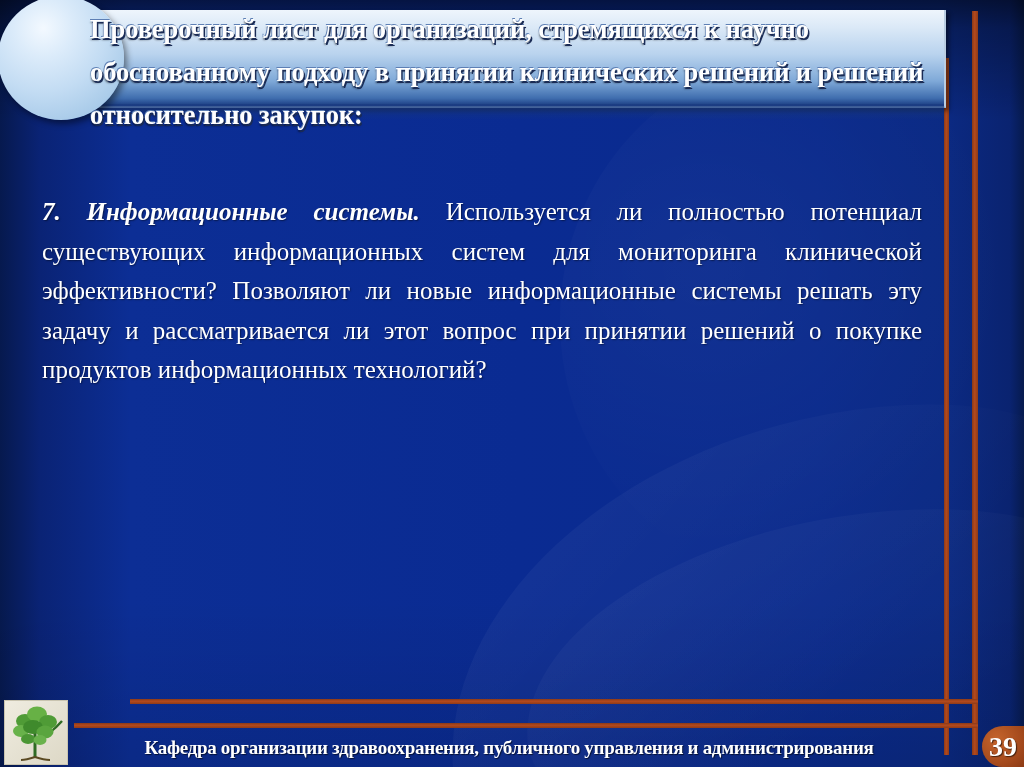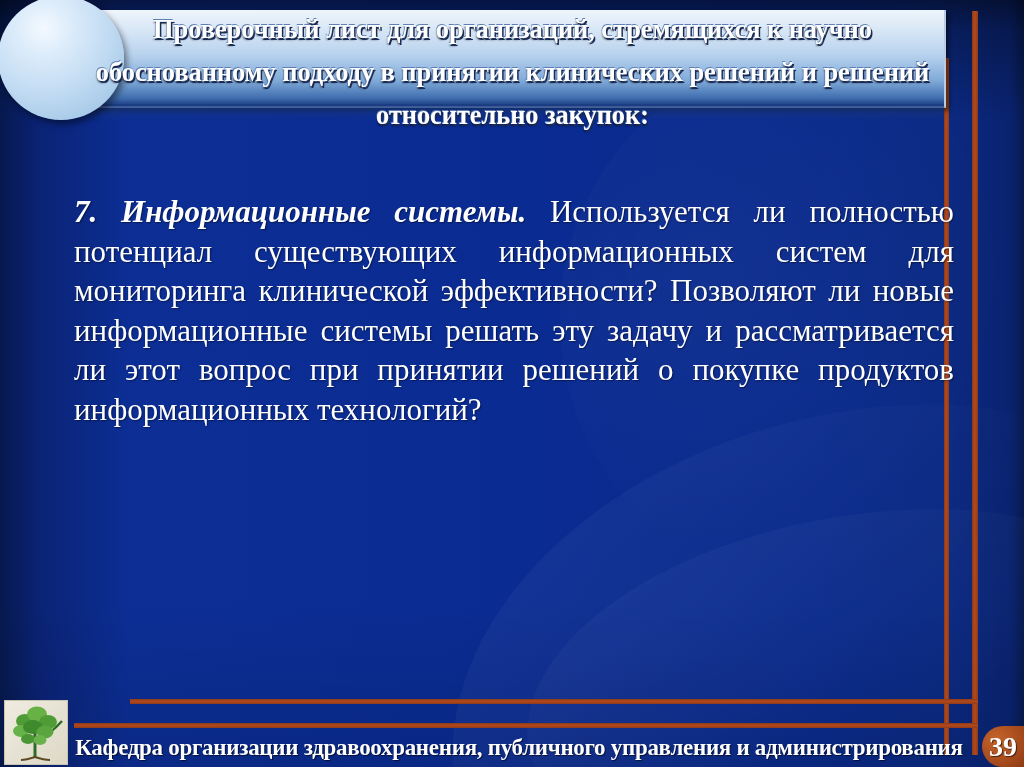--- a/index.html
+++ b/index.html
@@ -112,46 +112,44 @@
         #8fb7dc 100%);
     box-shadow: 3px 4px 6px rgba(0,0,0,0.45);
   }
 
   
   .title-text {
     position: absolute;
     left: 90px;
     top: 8px;
     width: 845px;
-    text-align: center;
     font-family: "Liberation Serif", "DejaVu Serif", serif;
     font-weight: bold;
     font-size: 26.5px;
     line-height: 43px;
     color: #ffffff;
     text-shadow:
       1.5px 1.5px 0 #1a2b55,
       -0.6px -0.6px 0 #5d7fb4,
        0 2px 2px rgba(0,0,0,0.55);
     letter-spacing: -0.1px;
   }
 
   
   .body-text {
     position: absolute;
     left: 42px;
     top: 192px;
     width: 880px;
     color: #ffffff;
     font-family: "Liberation Serif", "DejaVu Serif", serif;
-    font-size: 31px;
+    font-size: 25px;
     line-height: 39.5px;
     text-align: justify;
     text-shadow: 1px 1px 1.5px rgba(0,0,0,0.45);
-    margin-left: 32px;
   }
   .body-text p {
     margin: 0;
     text-align: justify;
     text-align-last: left;
   }
   .lead {
     font-weight: bold;
     font-style: italic;
   }
@@ -171,31 +169,31 @@
     position: absolute;
     height: 5px;
     background: linear-gradient(to bottom, #8a3a18, #b4491d 45%, #8f3b18);
     pointer-events: none;
   }
   .hrule-top    { left: 130px; top: 699px;  width: 848px; }
   .hrule-bottom { left: 74px;  top: 723px;  width: 904px; }
 
   .footer-text {
     position: absolute;
-    left: 84px;
+    left: 74px;
     top: 731px;
     width: 870px;
     height: 34px;
     display: flex;
     align-items: center;
     justify-content: center;
     color: #ffffff;
     font-family: "Liberation Serif", "DejaVu Serif", serif;
     font-weight: bold;
-    font-size: 23px;
+    font-size: 19px;
     letter-spacing: -0.3px;
     white-space: nowrap;
     text-shadow: 1px 1px 1px rgba(0,0,0,0.6);
   }
 
   .page-badge {
     position: absolute;
     left: 982px;
     top: 726px;
     width: 42px;

